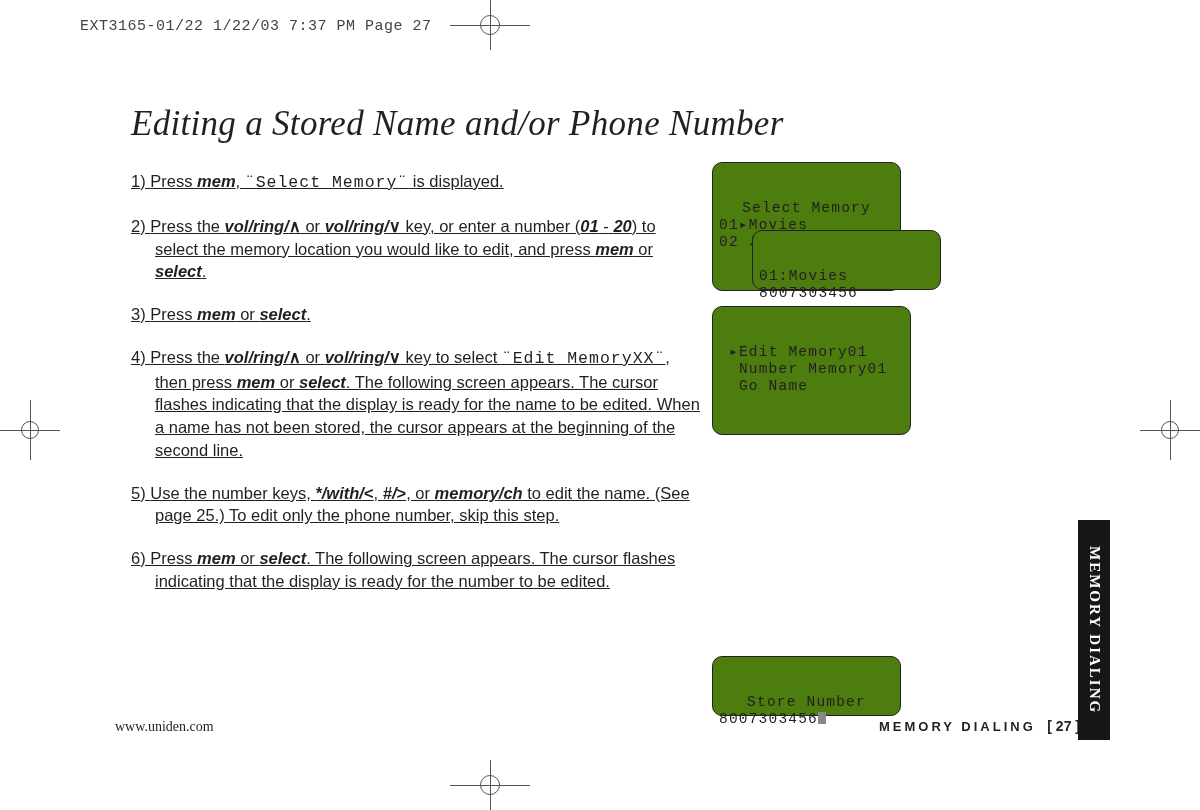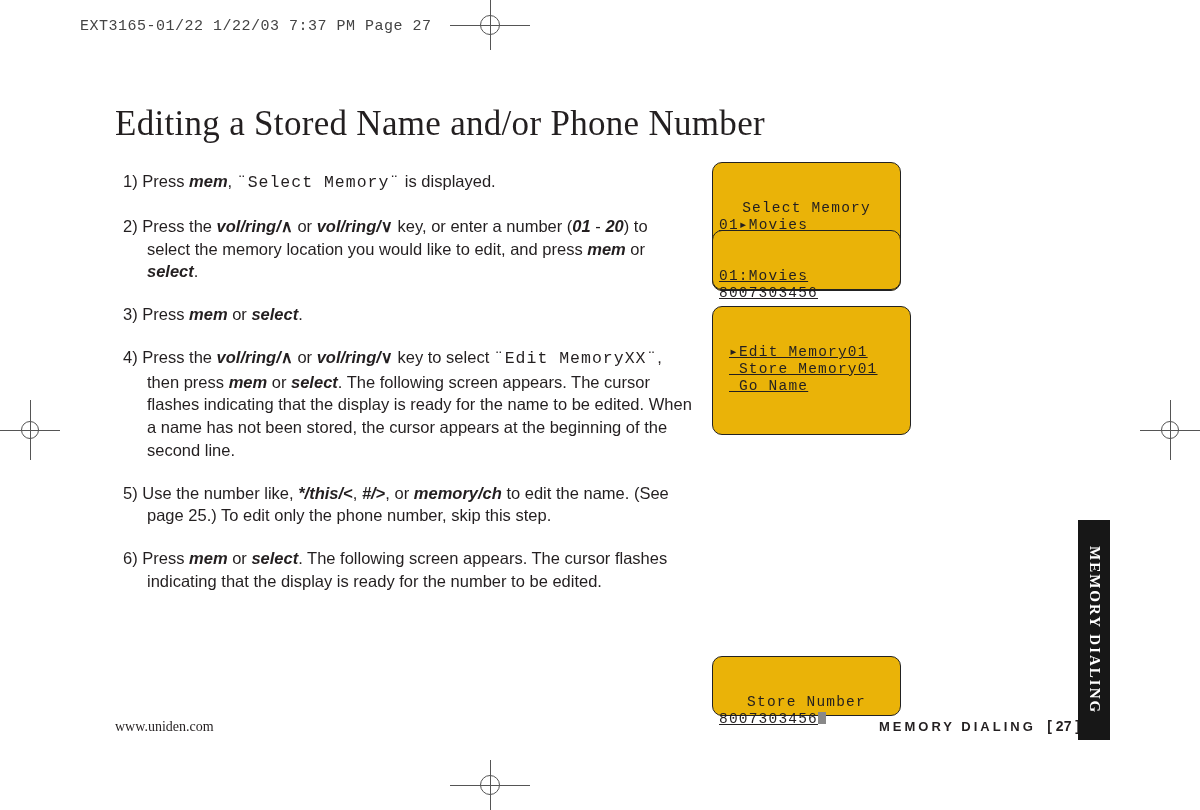--- a/index.html
+++ b/index.html
@@ -72,32 +72,34 @@
   
   .content {
     position:absolute;
     left:115px; top:104px;
     width:780px;
   }
   h1.title {
     font-family: Georgia, serif;
     font-weight:normal;
     font-size:35px;
-    margin:0 0 26px 0;
+    margin:0 0 26px 16px;
     letter-spacing:0.3px;
+    font-style:italic;
   }
   ol.steps {
     list-style:none;
-    margin:8px; padding:0;
+    margin:16px; padding:0;
     font-family: Verdana, Geneva, sans-serif;
     font-size:16.5px;
     line-height:1.38;
     color:#231f20;
     width:570px;
     counter-reset: step;
+    text-decoration: underline;
   }
   ol.steps > li {
     counter-increment: step;
     margin-bottom:20px;
     padding-left:24px;
     text-indent:-24px;
   }
   ol.steps > li::before{
     content: counter(step) ") ";
   }
@@ -111,24 +113,24 @@
     left:712px;
     width:175px;
     border:1.5px solid #222;
     border-radius:10px;
     padding:4px 6px 6px 6px;
     font-family:"Courier New", monospace;
     font-size:14.5px;
     line-height:1.15;
     letter-spacing:1.2px;
     white-space:pre;
-    background:#eab308;
+    background:#4d7c0f;
   }
   .lcd .center { text-align:center; display:block; }
-  .lcd .row { display:block;text-decoration:underline; }
+  .lcd .row { display:block; }
   .cursor {
     display:inline-block; width:8px; height:12px;
     background:#888; vertical-align:baseline; position:relative; top:1px;
   }
 
   
   .footer {
     position:absolute;
     left:115px; right:120px; top:718px;
     font-size:14px;
@@ -187,36 +189,36 @@
       <li>
         <span>Press the </span><span class="bi">vol/ring/</span><span class="ar">∧</span><span> or </span><span class="bi">vol/ring/</span><span class="ar">∨</span><span> key, or enter a number (</span><span class="bi">01</span><span> - </span><span class="bi">20</span><span>) to select the memory location you would like to edit, and press </span><span class="bi">mem</span><span> or </span><span class="bi">select</span><span>.</span>
       </li>
       <li>
         <span>Press </span><span class="bi">mem</span><span> or </span><span class="bi">select</span><span>.</span><br>
       </li>
       <li>
         <span>Press the </span><span class="bi">vol/ring/</span><span class="ar">∧</span><span> or </span><span class="bi">vol/ring/</span><span class="ar">∨</span><span> key to select </span><span class="lcdword">¨Edit MemoryXX¨</span><span>, then press </span><span class="bi">mem</span><span> or </span><span class="bi">select</span><span>. The following screen appears. The cursor flashes indicating that the display is ready for the name to be edited. When a name has not been stored, the cursor appears at the beginning of the second line.</span>
       </li>
       <li>
-        <span>Use the number like, </span><span class="bi">*/this/</span><span class="ar">&lt;</span><span>, </span><span class="bi">#/</span><span class="ar">&gt;</span><span>, or </span><span class="bi">memory/ch</span><span> to edit the name. (See page 25.) To edit only the phone number, skip this step.</span>
+        <span>Use the number keys, </span><span class="bi">*/with/</span><span class="ar">&lt;</span><span>, </span><span class="bi">#/</span><span class="ar">&gt;</span><span>, or </span><span class="bi">memory/ch</span><span> to edit the name. (See page 25.) To edit only the phone number, skip this step.</span>
       </li>
       <li>
         <span>Press </span><span class="bi">mem</span><span> or </span><span class="bi">select</span><span>. The following screen appears. The cursor flashes indicating that the display is ready for the number to be edited.</span>
       </li>
     </ol>
   </div>
 
   <div class="lcd" style="top:162px;">
     <span class="center">Select Memory</span><span class="row">01▸Movies</span><span class="row">02 JOHN DOE</span>
   </div>
-  <div class="lcd" style="top:230px; height:48px;">
+  <div class="lcd" style="top:230px; height:48px;margin-left:40px;">
     <span class="row">01:Movies</span><span class="row">8007303456</span>
   </div>
   <div class="lcd" style="top:306px;padding-left:16px;">
-    <span class="row">▸Edit Memory01</span><span class="row"> Store Memory01</span><span class="row"> Go Name</span>
+    <span class="row">▸Edit Memory01</span><span class="row"> Number Memory01</span><span class="row"> Go Name</span>
   </div>
   <div class="lcd" style="top:656px; height:48px;">
     <span class="center">Store Number</span><span class="row"><span>8007303456</span><span class="cursor"></span></span>
   </div>
 
   <div class="footer">
     <span class="url">www.uniden.com</span>
     <span>
       <span class="sec">MEMORY DIALING</span>
       <span class="pg">[ 27 ]</span>

